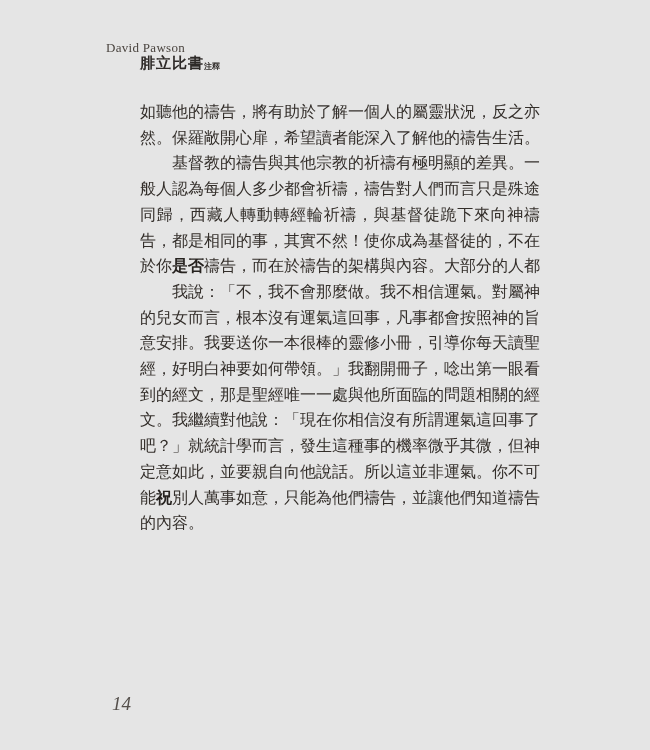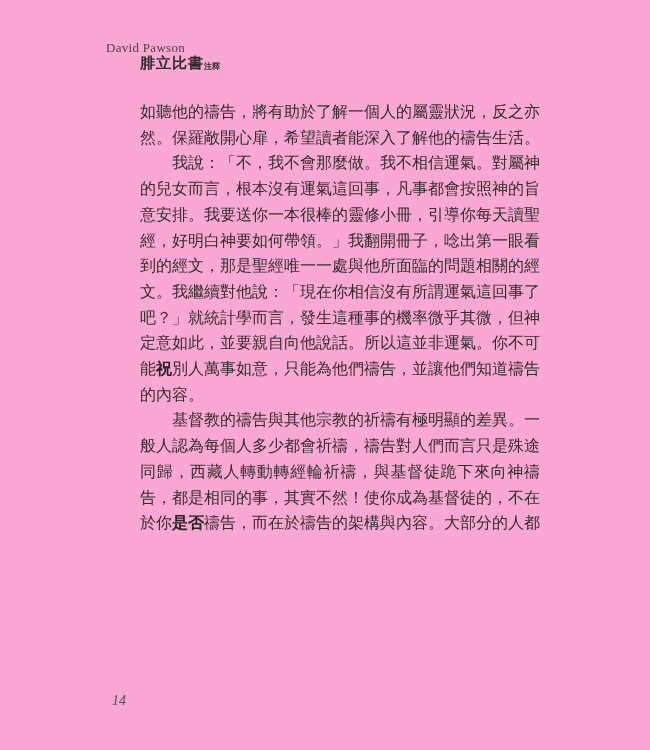--- a/index.html
+++ b/index.html
@@ -4,21 +4,21 @@
 <style>
   html, body {
     margin: 0;
     padding: 0;
     background: #ffffff;
   }
   .page {
     position: relative;
     width: 650px;
     height: 750px;
-    background: #f9a8d4;
+    background: #e5e5e5;
     overflow: hidden;
     font-family: "Liberation Serif", "DejaVu Serif", serif;
   }
   .header-author {
     position: absolute;
     left: 106px;
     top: 40px;
     font-size: 13px;
     letter-spacing: 0.3px;
     color: #4a443f;
@@ -56,37 +56,37 @@
     text-indent: 2em;
   }
   .body-text b {
     font-weight: bold;
     color: #26221f;
   }
   .page-number {
     position: absolute;
     left: 112px;
     top: 693px;
-    font-size: 14px;
+    font-size: 19px;
     font-style: italic;
     color: #55504c;
   }
 </style>
 </head>
 <body>
 
 <div class="page">
 
   <div class="header-author">David Pawson</div>
 
   <div class="header-title">
     <span>腓立比書</span><span class="title-sub">注釋</span>
   </div>
 
   <div class="body-text">
       <p><span>如聽他的禱告，將有助於了解一個人的屬靈狀況，反之亦然。保羅敞開心扉，希望讀者能深入了解他的禱告生活。</span></p>
+      <p class="indent"><span>基督教的禱告與其他宗教的祈禱有極明顯的差異。一般人認為每個人多少都會祈禱，禱告對人們而言只是殊途同歸，西藏人轉動轉經輪祈禱，與基督徒跪下來向神禱告，都是相同的事，其實不然！使你成為基督徒的，不在於你</span><b>是否</b><span>禱告，而在於禱告的架構與內容。大部分的人都</span></p>
       <p class="indent"><span>我說：「不，我不會那麼做。我不相信運氣。對屬神的兒女而言，根本沒有運氣這回事，凡事都會按照神的旨意安排。我要送你一本很棒的靈修小冊，引導你每天讀聖經，好明白神要如何帶領。」我翻開冊子，唸出第一眼看到的經文，那是聖經唯一一處與他所面臨的問題相關的經文。我繼續對他說：「現在你相信沒有所謂運氣這回事了吧？」就統計學而言，發生這種事的機率微乎其微，但神定意如此，並要親自向他說話。所以這並非運氣。你不可能</span><b>祝</b><span>別人萬事如意，只能為他們禱告，並讓他們知道禱告的內容。</span></p>
-      <p class="indent"><span>基督教的禱告與其他宗教的祈禱有極明顯的差異。一般人認為每個人多少都會祈禱，禱告對人們而言只是殊途同歸，西藏人轉動轉經輪祈禱，與基督徒跪下來向神禱告，都是相同的事，其實不然！使你成為基督徒的，不在於你</span><b>是否</b><span>禱告，而在於禱告的架構與內容。大部分的人都</span></p>
     </div>
 
   <div class="page-number">14</div>
 
 </div>
 
 </body></html>

